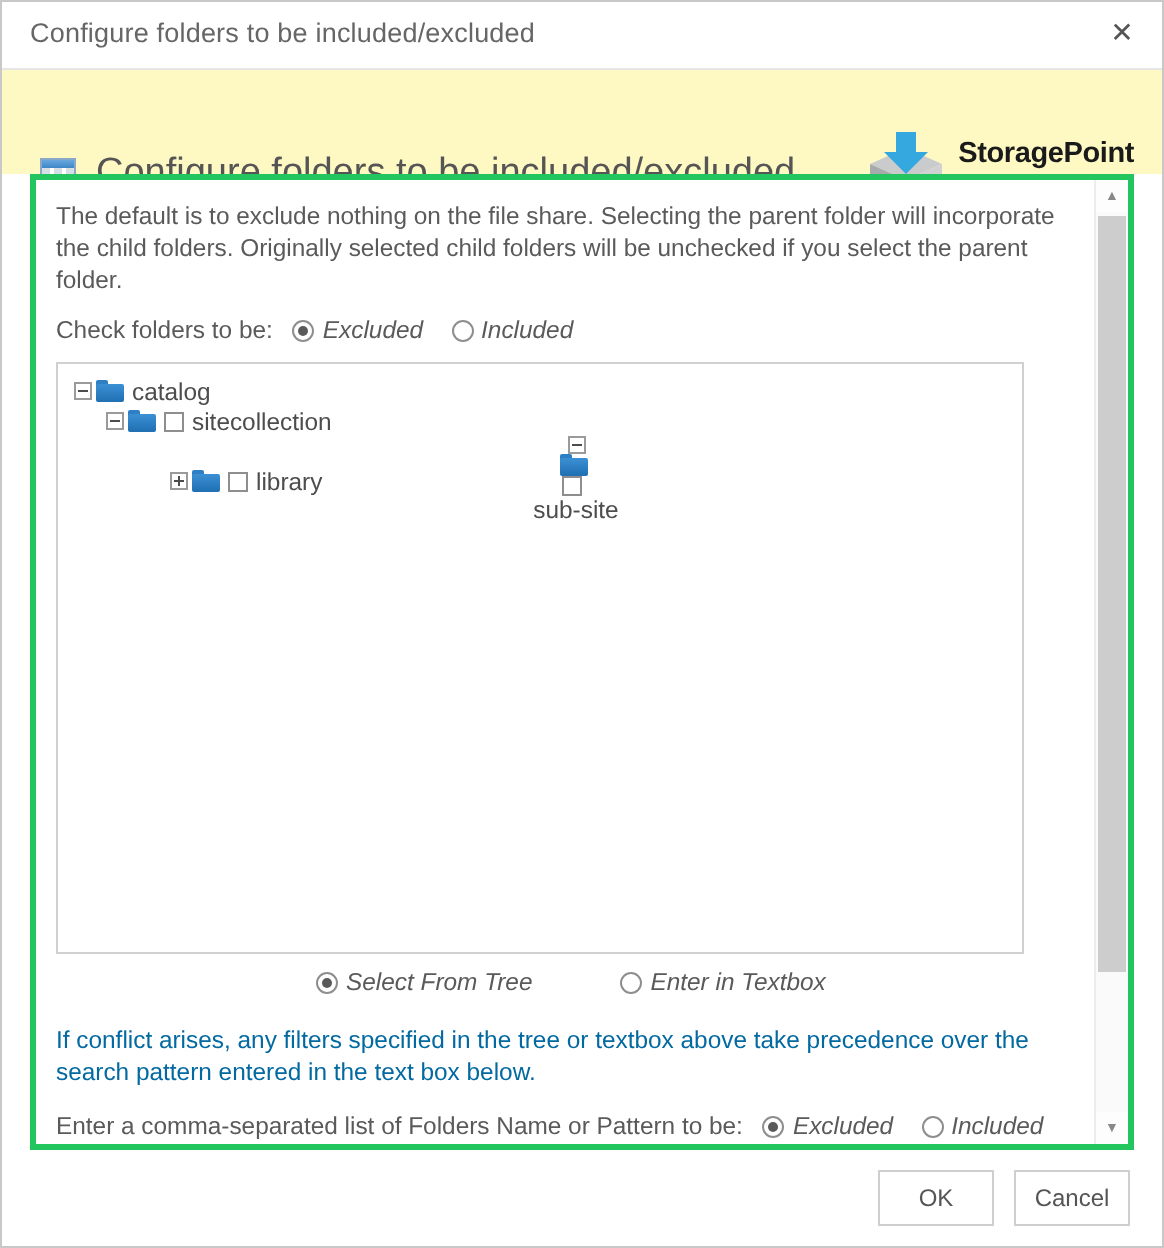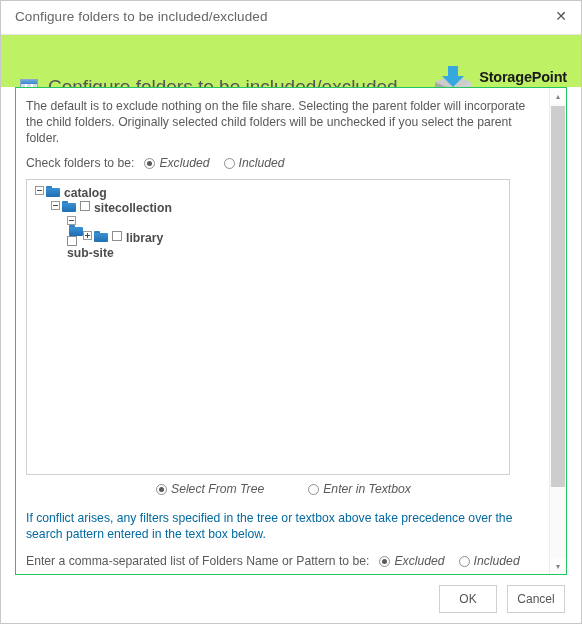--- a/index.html
+++ b/index.html
@@ -56,21 +56,21 @@
     color: #555555;
     cursor: pointer;
     user-select: none;
   }
 
   
   .header {
     position: relative;
     flex: 0 0 52px;
     height: 52px;
-    background: #bef264;
+    background: #fef9c3;
   }
   .header-icon {
     position: absolute;
     left: 19px;
     top: 52px;
     transform: translateY(-50%);
     width: 18px;
     height: 16px;
     background: #ffffff;
     border: 1px solid #8aa9c8;
@@ -141,21 +141,21 @@
     font-size: 17px;
     color: #e8470a;
     letter-spacing: -0.5px;
   }
 
   
   .content-outer {
     position: relative;
     margin: 0 14px;
     flex: 1 1 auto;
-    border: 1px solid #22c55e;
+    border: 3px solid #22c55e;
     background: #ffffff;
     overflow: hidden;
   }
   .content-inner {
     position: absolute;
     left: 0; top: 0; right: 17px; bottom: 0;
     padding: 8px 10px 0 10px;
     box-sizing: border-box;
     overflow: hidden;
   }
@@ -211,25 +211,24 @@
     width: 484px;
     height: 296px;
     border: 1px solid #d0d0d0;
     background: #ffffff;
     box-sizing: border-box;
     padding: 6px 4px;
     overflow: hidden;
   }
   .tree-node {
     display: flex;
-    align-items: flex-start;
+    align-items: center;
     height: 15px;
     margin-bottom: 0px;
     white-space: nowrap;
-    font-weight: bold;
   }
   .tree-node + .tree-node { margin-top: 0px; }
   .node-l0 { padding-left: 4px; }
   .node-l1 { padding-left: 20px; }
   .node-l2 { padding-left: 36px; flex-direction: column; }
   .node-l3 { padding-left: 52px; }
 
   .expander {
     width: 9px; height: 9px;
     border: 1px solid #9a9a9a;

